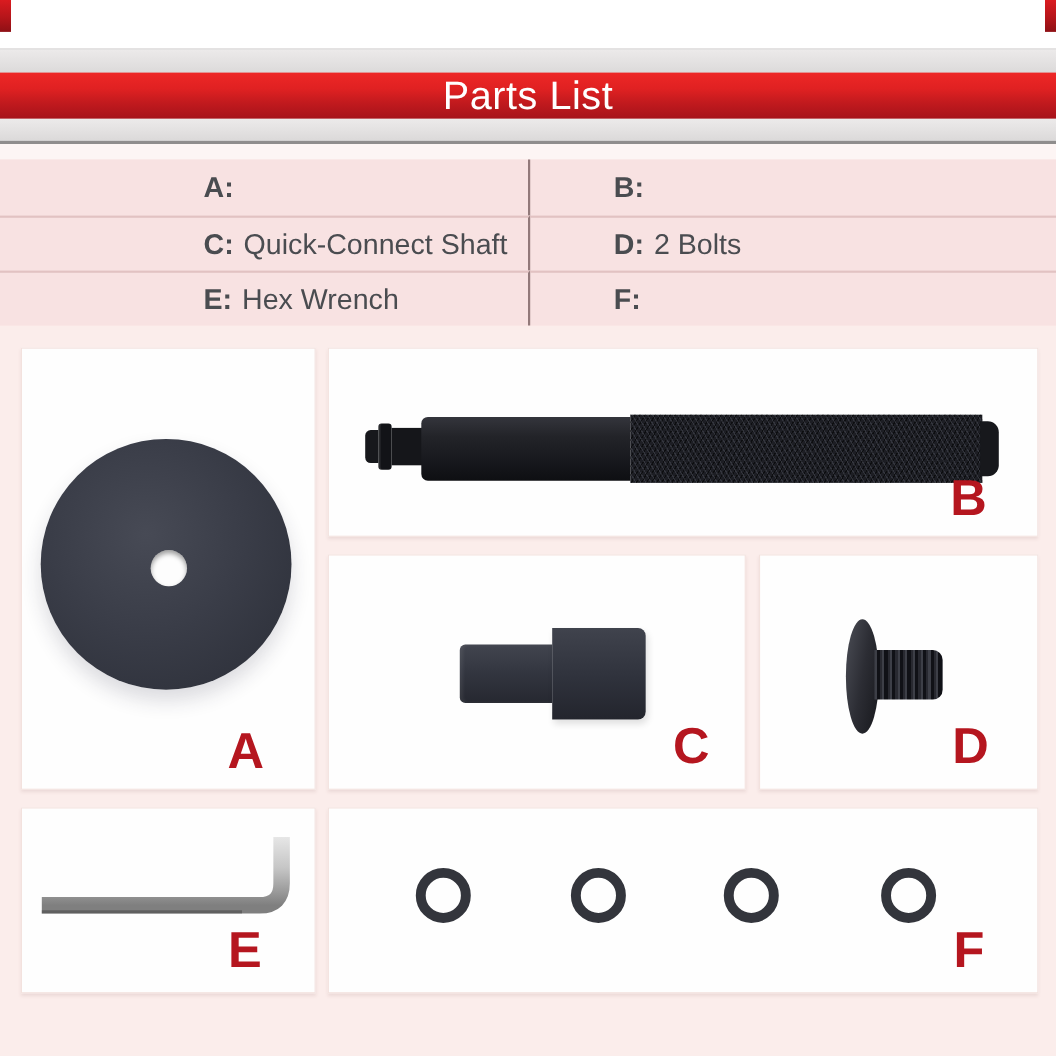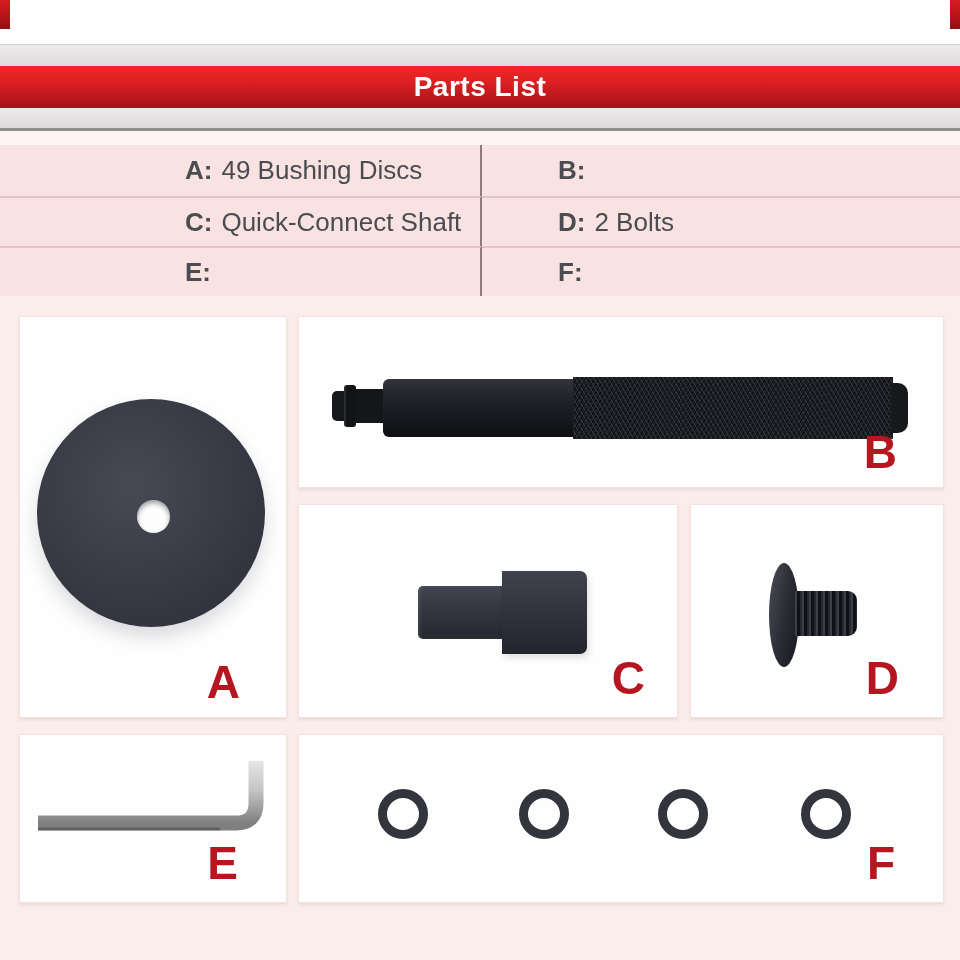--- a/index.html
+++ b/index.html
@@ -14,21 +14,21 @@
 
   
   .gray-band{position:absolute;left:0;width:960px;
     background:linear-gradient(180deg,#eceaea 0%,#e2e0e0 60%,#dbd9d9 100%);}
   .band1{top:44px;height:22px;border-top:1px solid #d2d0d0;}
   .band2{top:108px;height:20px;border-bottom:3px solid #8f8d8d;}
 
   .red-banner{position:absolute;top:66px;left:0;width:960px;height:42px;
     background:linear-gradient(180deg,#ee2726 0%,#e02122 35%,#c21a1e 65%,#a6121a 100%);
     display:flex;align-items:center;justify-content:center;}
-  .banner-title{color:#ffffff;font-size:28px;font-weight:bold;letter-spacing:.5px;}
+  .banner-title{color:#ffffff;font-size:36px;font-weight:normal;letter-spacing:.5px;}
 
   
   .content-bg{position:absolute;top:131px;left:0;width:960px;height:829px;background:#fbedeb;}
   .light-strip{position:absolute;top:0;left:0;width:960px;height:14px;background:#fdf5f4;}
 
   
   .parts-table{position:absolute;top:145px;left:0;width:960px;height:151px;
     background:#f8e2e2;display:grid;grid-template-columns:482px 478px;
     grid-template-rows:51px 50px 50px;color:#4a4c50;font-size:26px;}
   .cell{display:flex;align-items:center;box-sizing:border-box;}
@@ -118,35 +118,35 @@
   </div>
   <div class="gray-band band2"></div>
 
   <div class="content-bg">
     <div class="light-strip"></div>
   </div>
 
   <div class="parts-table">
     <div class="cell colL">
       <span class="key">A:</span>
-      <span class="desc">49 Bushing Discs</span>
     </div>
     <div class="cell colR">
       <span class="key">B:</span>
     </div>
     <div class="cell colL rline">
       <span class="key">C:</span>
       <span class="desc">Quick-Connect Shaft</span>
     </div>
     <div class="cell colR rline">
       <span class="key">D:</span>
       <span class="desc">2 Bolts</span>
     </div>
     <div class="cell colL rline">
       <span class="key">E:</span>
+      <span class="desc">Hex Wrench</span>
     </div>
     <div class="cell colR rline">
       <span class="key">F:</span>
     </div>
   </div>
 
   <div class="panel" id="panelA">
     <div class="disc"></div>
     <div class="disc-hole"></div>
     <div class="panel-label">A</div>

